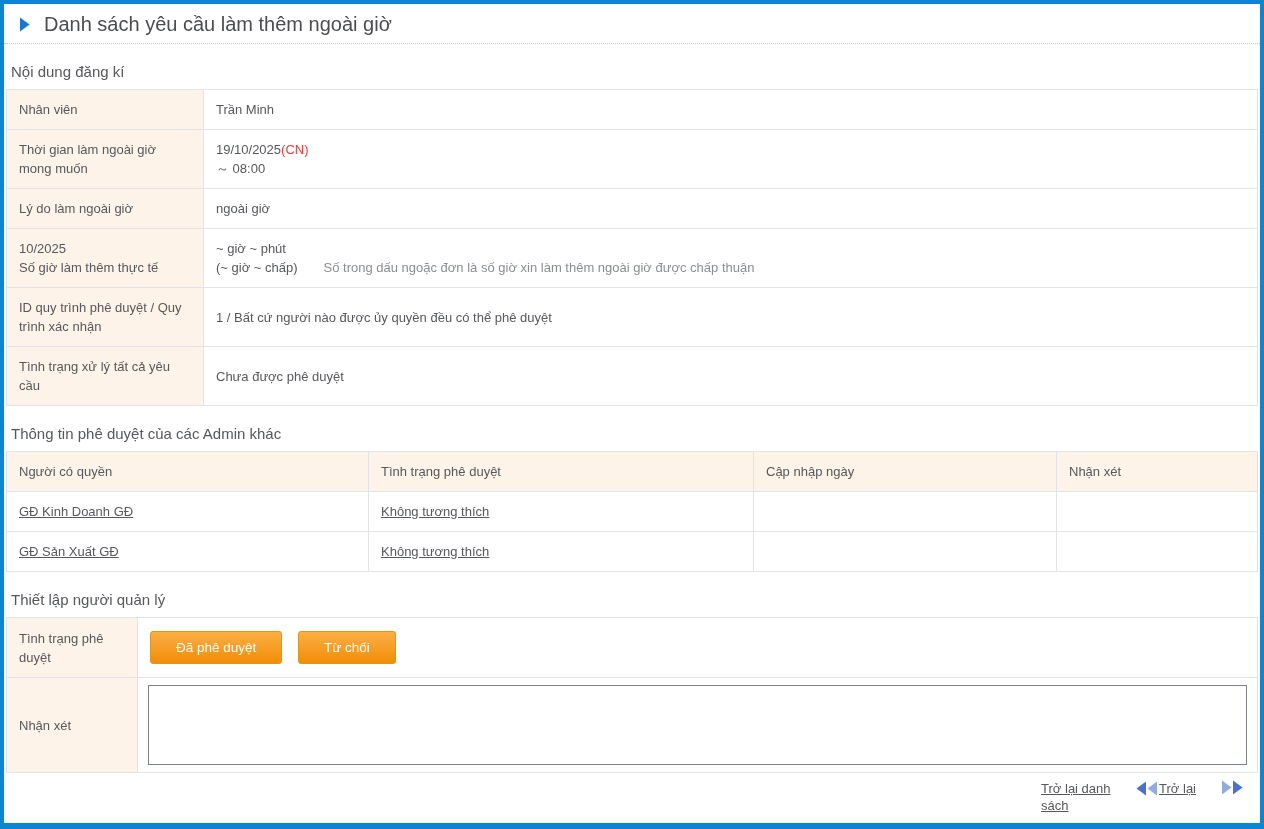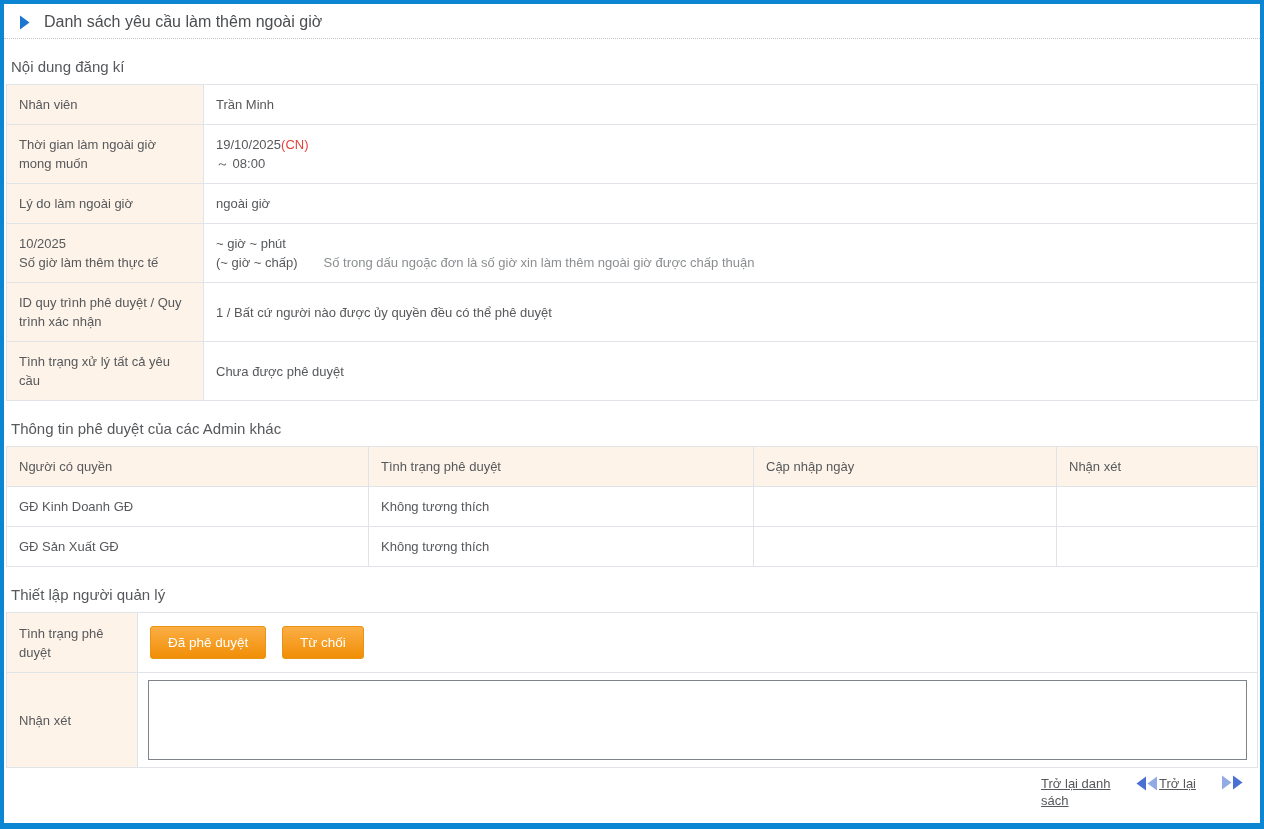--- a/index.html
+++ b/index.html
@@ -15,21 +15,21 @@
   }
   .titlebar {
     display: flex;
     align-items: center;
     gap: 11px;
     padding: 9px 12px 7px 14px;
     border-bottom: 1px dotted #c6c6c6;
   }
   .titlebar .chev { flex: 0 0 auto; display: inline-flex; }
   .page-title {
-    font-size: 16px;
+    font-size: 20px;
     font-weight: 400;
     color: #4b4d50;
   }
   .content { padding: 0 2px; }
   .section-label {
     margin: 19px 5px 9px 5px;
     font-size: 15px;
     color: #56585b;
   }
   table {
@@ -46,26 +46,26 @@
     vertical-align: middle;
     text-align: left;
     font-weight: 400;
     word-wrap: break-word;
   }
   th.lbl, td.lbl { background: #fdf3e8; }
   .detail-table th.lbl { width: 197px; margin-left: 32px; }
   .red { color: #e5403a; }
   .note { color: #8b8e91; margin-left: 26px; }
   .admin-table th { background: #fdf3e8; }
-  .admin-table td { height: 36px; }
+  .admin-table td { height: 36px; text-decoration: underline; }
   .manager-table th.lbl { width: 131px; }
   .btn {
     display: inline-block;
     margin: 3px 12px 3px 0;
-    padding: 8px 17px;
+    padding: 8px 25px;
     font-family: "Liberation Sans", sans-serif;
     font-size: 13.5px;
     color: #ffffff;
     background: linear-gradient(#fbae45, #f18e06);
     border: 1px solid #e79410;
     border-radius: 3px;
     cursor: pointer;
   }
   .comment-cell { padding: 7px 10px; }
   .comment-box {

